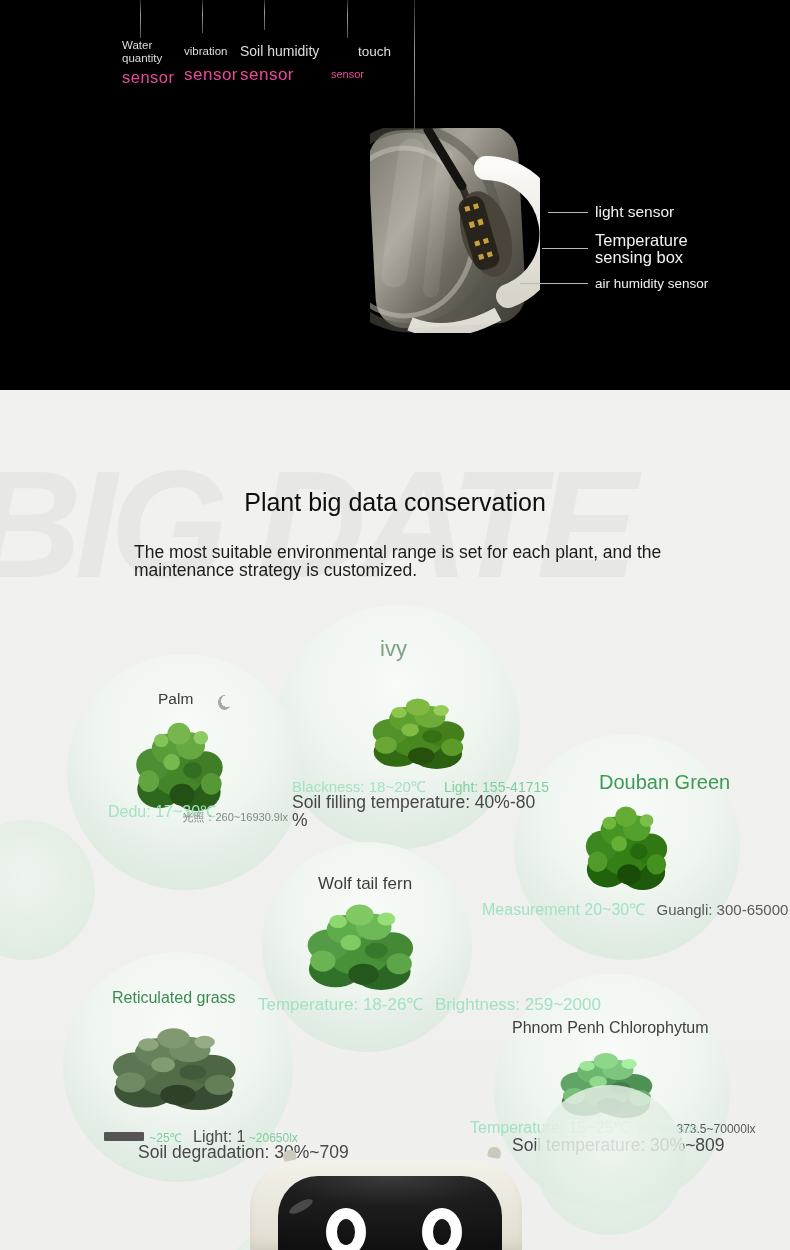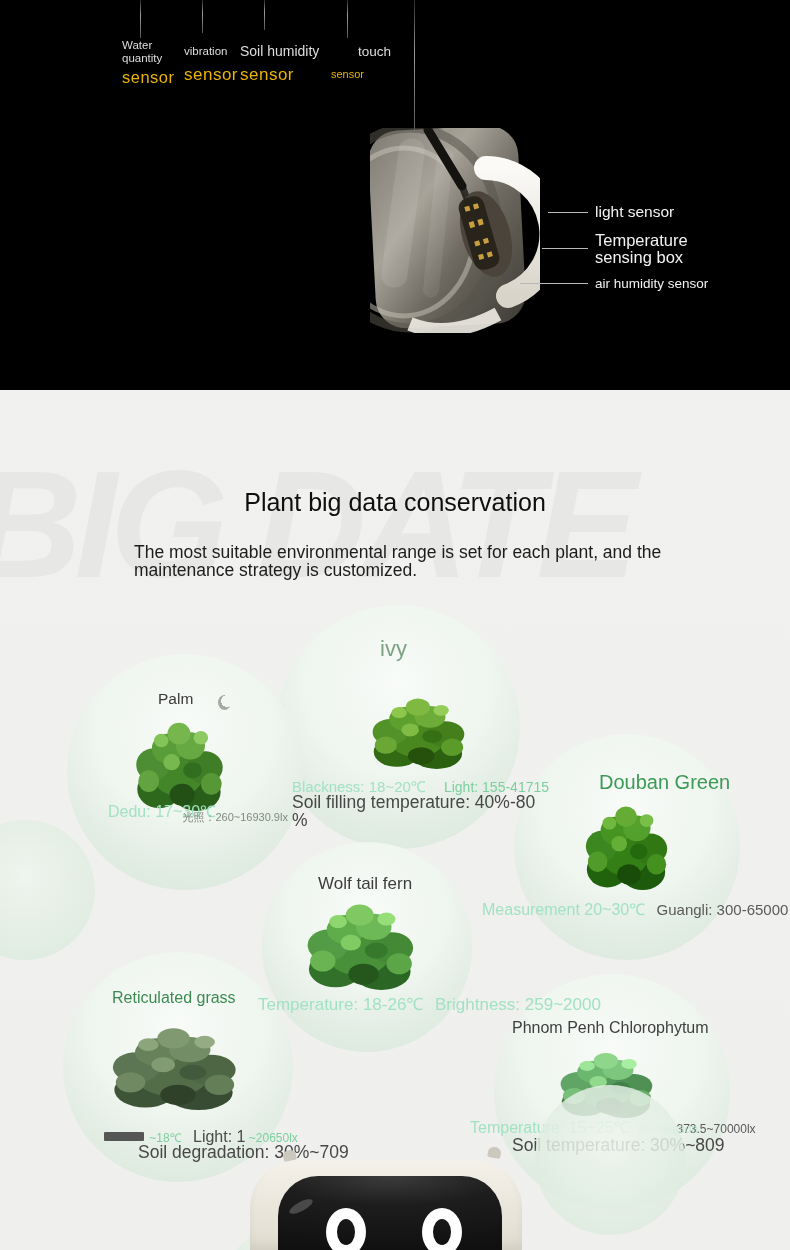--- a/index.html
+++ b/index.html
@@ -9,21 +9,21 @@
   
   .black-section{position:absolute;left:0;top:0;width:790px;height:390px;background:#000;}
   .vline{position:absolute;width:1px;background:linear-gradient(180deg,#2a2a2a,#9a9a9a 40%,#555);}
   .vl1{left:140px;top:0;height:38px;}
   .vl2{left:202px;top:0;height:33px;}
   .vl3{left:264px;top:0;height:30px;}
   .vl4{left:347px;top:0;height:38px;}
   .vl5{left:414px;top:0;height:132px;}
   .sensor-label{position:absolute;color:#efefef;}
   .sensor-label .sname{display:block;color:#dedede;}
-  .sensor-label .sword{display:block;color:#eab308;}
+  .sensor-label .sword{display:block;color:#ec4899;}
   .sl1{left:122px;top:39px;width:60px;}
   .sl1 .sname{font-size:11.5px;line-height:13px;}
   .sl1 .sword{font-size:16.5px;margin-top:3px;letter-spacing:.5px;}
   .sl2{left:184px;top:45px;width:70px;}
   .sl2 .sname{font-size:11.5px;}
   .sl2 .sword{font-size:17px;margin-top:8px;letter-spacing:.5px;}
   .sl3{left:240px;top:43px;width:90px;}
   .sl3 .sname{font-size:14px;white-space:nowrap;}
   .sl3 .sword{font-size:17px;margin-top:6px;letter-spacing:.5px;}
   .sl4{left:331px;top:44px;width:60px;}
@@ -282,21 +282,21 @@
       <span class="mint">Temperature: 18-26℃</span>
       <span class="mint second">Brightness: 259~2000</span>
     </div>
 
     <h3 class="plant-title t-retic">Reticulated grass</h3>
     <svg class="plant p-retic" viewBox="0 0 96 70" preserveAspectRatio="none">
         <use href="#bush"></use>
       </svg>
     <div class="envline env-retic">
       <span class="badge"></span>
-      <span class="greensm">~18℃</span>
+      <span class="greensm">~25℃</span>
       <span class="mid">Light: 1</span>
       <span class="greensm">~20650lx</span>
     </div>
     <p class="soil soil-retic">Soil degradation: 30%~709</p>
 
     <h3 class="plant-title t-phnom">Phnom Penh Chlorophytum</h3>
     <svg class="plant p-phnom" viewBox="0 0 96 70" preserveAspectRatio="none">
         <use href="#bush"></use>
       </svg>
     <div class="envline env-phnom">

